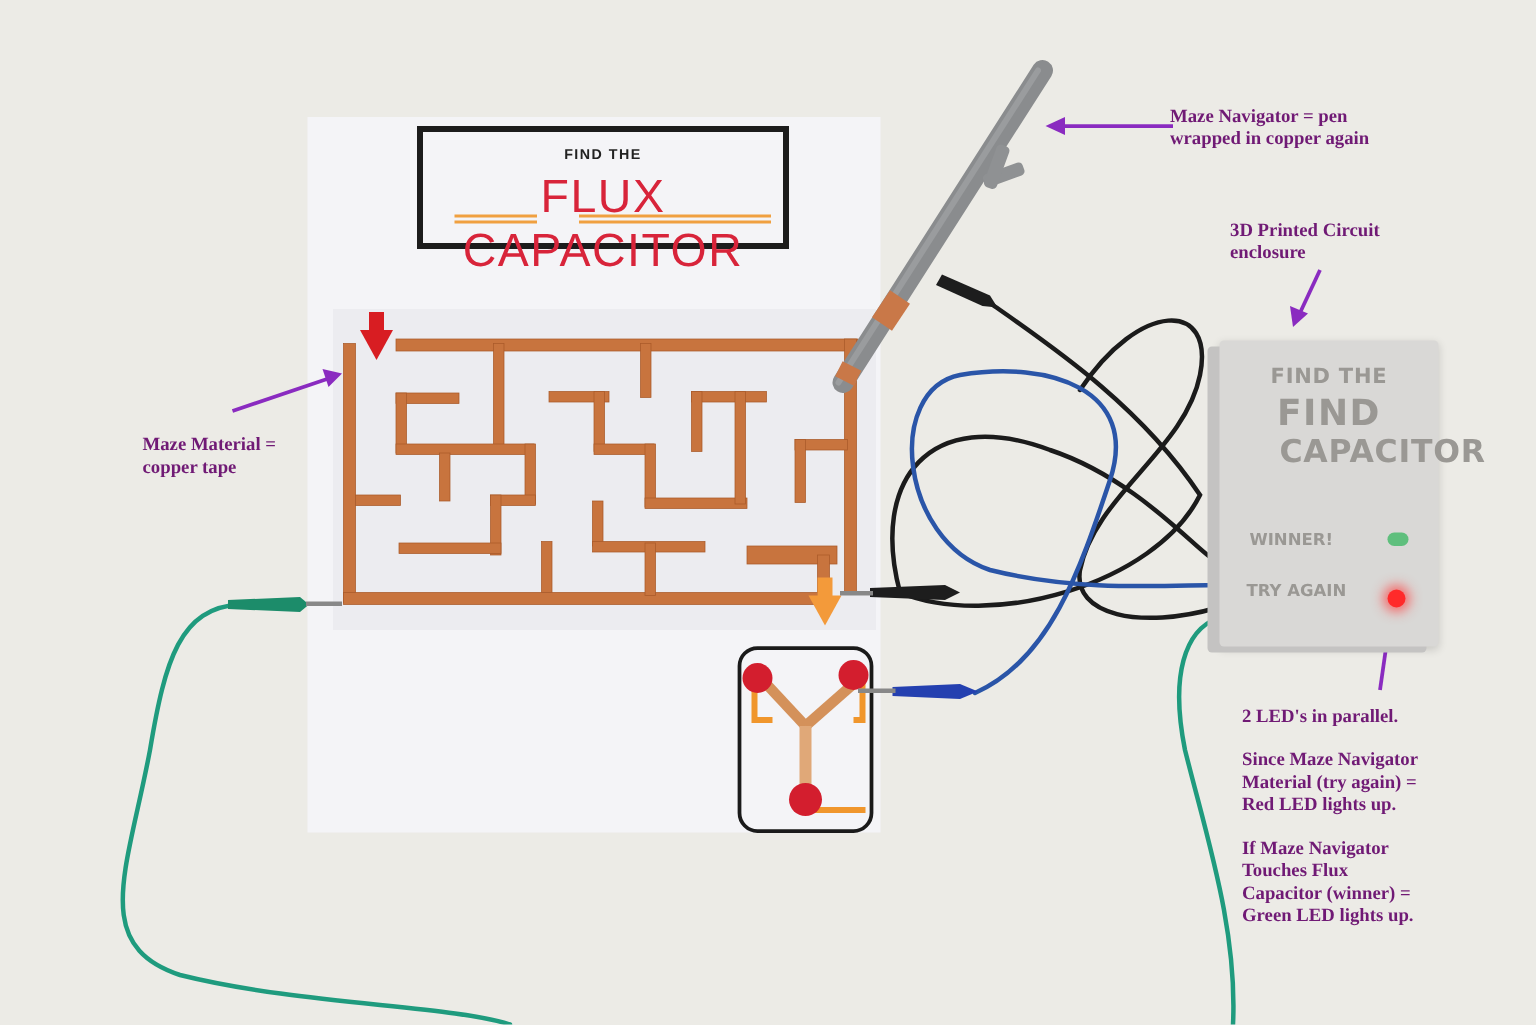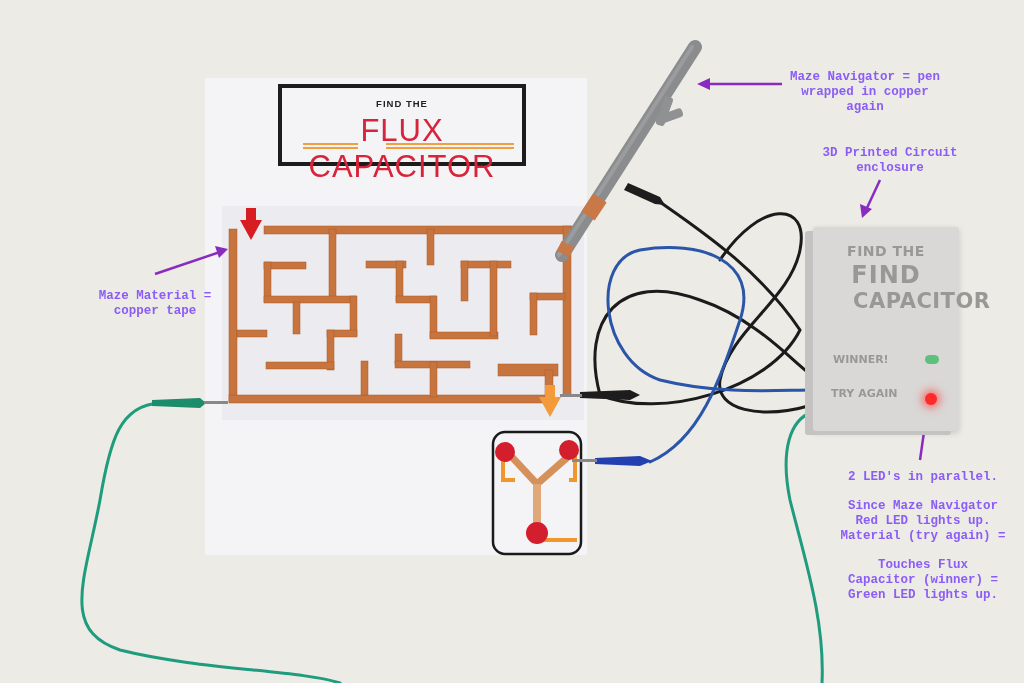--- a/index.html
+++ b/index.html
@@ -1,18 +1,18 @@
 <!DOCTYPE html>
 <html><head>
 <meta charset="utf-8">
 <style>
   html, body { margin:0; padding:0; }
   body { width:1024px; height:683px; overflow:hidden; background:#ecebe6; font-family:"Liberation Sans", sans-serif; position:relative; }
   #scene { position:absolute; left:0; top:0; width:1024px; height:683px; }
-  .anno { position:absolute; color:#8b5cf6; font-family:Liberation Mono, monospace; font-weight:bold; font-size:12.5px; line-height:15px; text-align:center; }
+  .anno { position:absolute; color:#701a75; font-family:Liberation Serif, serif; font-weight:bold; font-size:12.5px; line-height:15px; text-align:left; }
   .anno p { margin:0; }
   .anno .gap { height:14px; }
   .paper-title { position:absolute; left:278px; top:84px; width:248px; height:82px; border:4px solid #1c1c1c; box-sizing:border-box; background:#f4f4f7; text-align:center; }
   .paper-title .small { font-family:"Liberation Sans", sans-serif; font-size:9.5px; font-weight:bold; letter-spacing:1px; color:#222; margin-top:10px; }
   .paper-title .big { font-family:"Liberation Sans", sans-serif; font-size:31px; color:#d8243a; letter-spacing:1px; margin-top:4px; }
   .ul1 { position:absolute; left:21px; top:55px; width:55px; height:2px; background:#f0a040; box-shadow:0 4px 0 #f0a040; }
   .ul2 { position:absolute; left:104px; top:55px; width:128px; height:2px; background:#f0a040; box-shadow:0 4px 0 #f0a040; }
   .box3d { position:absolute; left:813px; top:227px; width:146px; height:204px; background:#d9d8d6; border-radius:3px; box-shadow: -8px 4px 0 #c4c3c2, 0 2px 6px rgba(0,0,0,0.15); text-align:center; color:#9a9894; font-family:"DejaVu Sans", sans-serif; font-weight:bold; }
   .box3d .l1 { font-size:14px; margin-top:16px; letter-spacing:0.5px; }
   .box3d .l2 { font-size:24px; margin-top:2px; letter-spacing:1px; }
@@ -157,19 +157,20 @@
   <p>enclosure</p>
 </div>
 <div class="anno" style="left:95px; top:289px; width:120px;">
   <p>Maze Material =</p>
   <p>copper tape</p>
 </div>
 <div class="anno" style="left:828px; top:470px; width:190px;">
   <p>2 LED's in parallel.</p>
   <div class="gap"></div>
   <p>Since Maze Navigator</p>
+  <p>Material (try again) =</p>
   <p>Red LED lights up.</p>
-  <p>Material (try again) =</p>
   <div class="gap"></div>
+  <p>If Maze Navigator</p>
   <p>Touches Flux</p>
   <p>Capacitor (winner) =</p>
   <p>Green LED lights up.</p>
 </div>
 
 </body></html>

